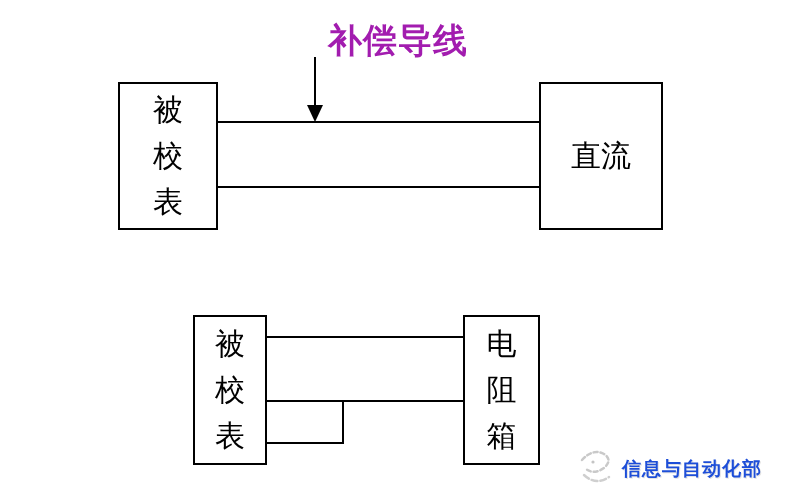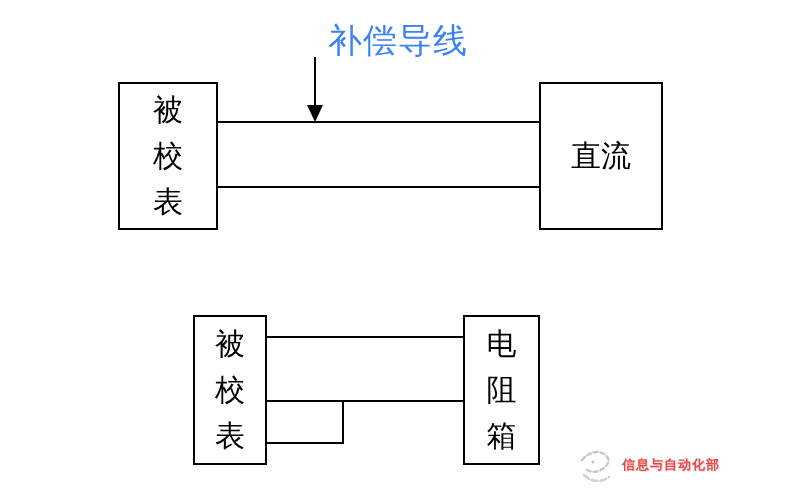--- a/index.html
+++ b/index.html
@@ -41,34 +41,34 @@
   .wire-t2  { left: 218px; top: 186px; width: 321px; height: 2px; }
   .wire-b1  { left: 267px; top: 336px; width: 196px; height: 2px; }
   .wire-b2  { left: 267px; top: 400px; width: 196px; height: 2px; }
   .wire-b3h { left: 267px; top: 442px; width:  77px; height: 2px; }
   .wire-b3v { left: 342px; top: 400px; width:   2px; height: 44px; }
   
   .anno-label {
     position: absolute;
     left: 328px; top: 18px;
     font-size: 34px;
-    font-weight: normal;
+    font-weight: bold;
     letter-spacing: 1px;
-    color: #3b82f6;
+    color: #a21caf;
     white-space: nowrap;
   }
   .arrow-svg { position: absolute; left: 300px; top: 55px; }
   
   .watermark-text {
     position: absolute;
     left: 622px; top: 456px;
-    font-size: 13px;
+    font-size: 19px;
     font-weight: bold;
     letter-spacing: 1px;
-    color: #ef4444;
+    color: #1d4ed8;
     text-shadow: 1px 1px 0 #e3e3e3;
     white-space: nowrap;
   }
   .logo-svg { position: absolute; left: 573px; top: 444px; }
 </style>
 </head>
 <body>
 
 <div class="canvas">
 

